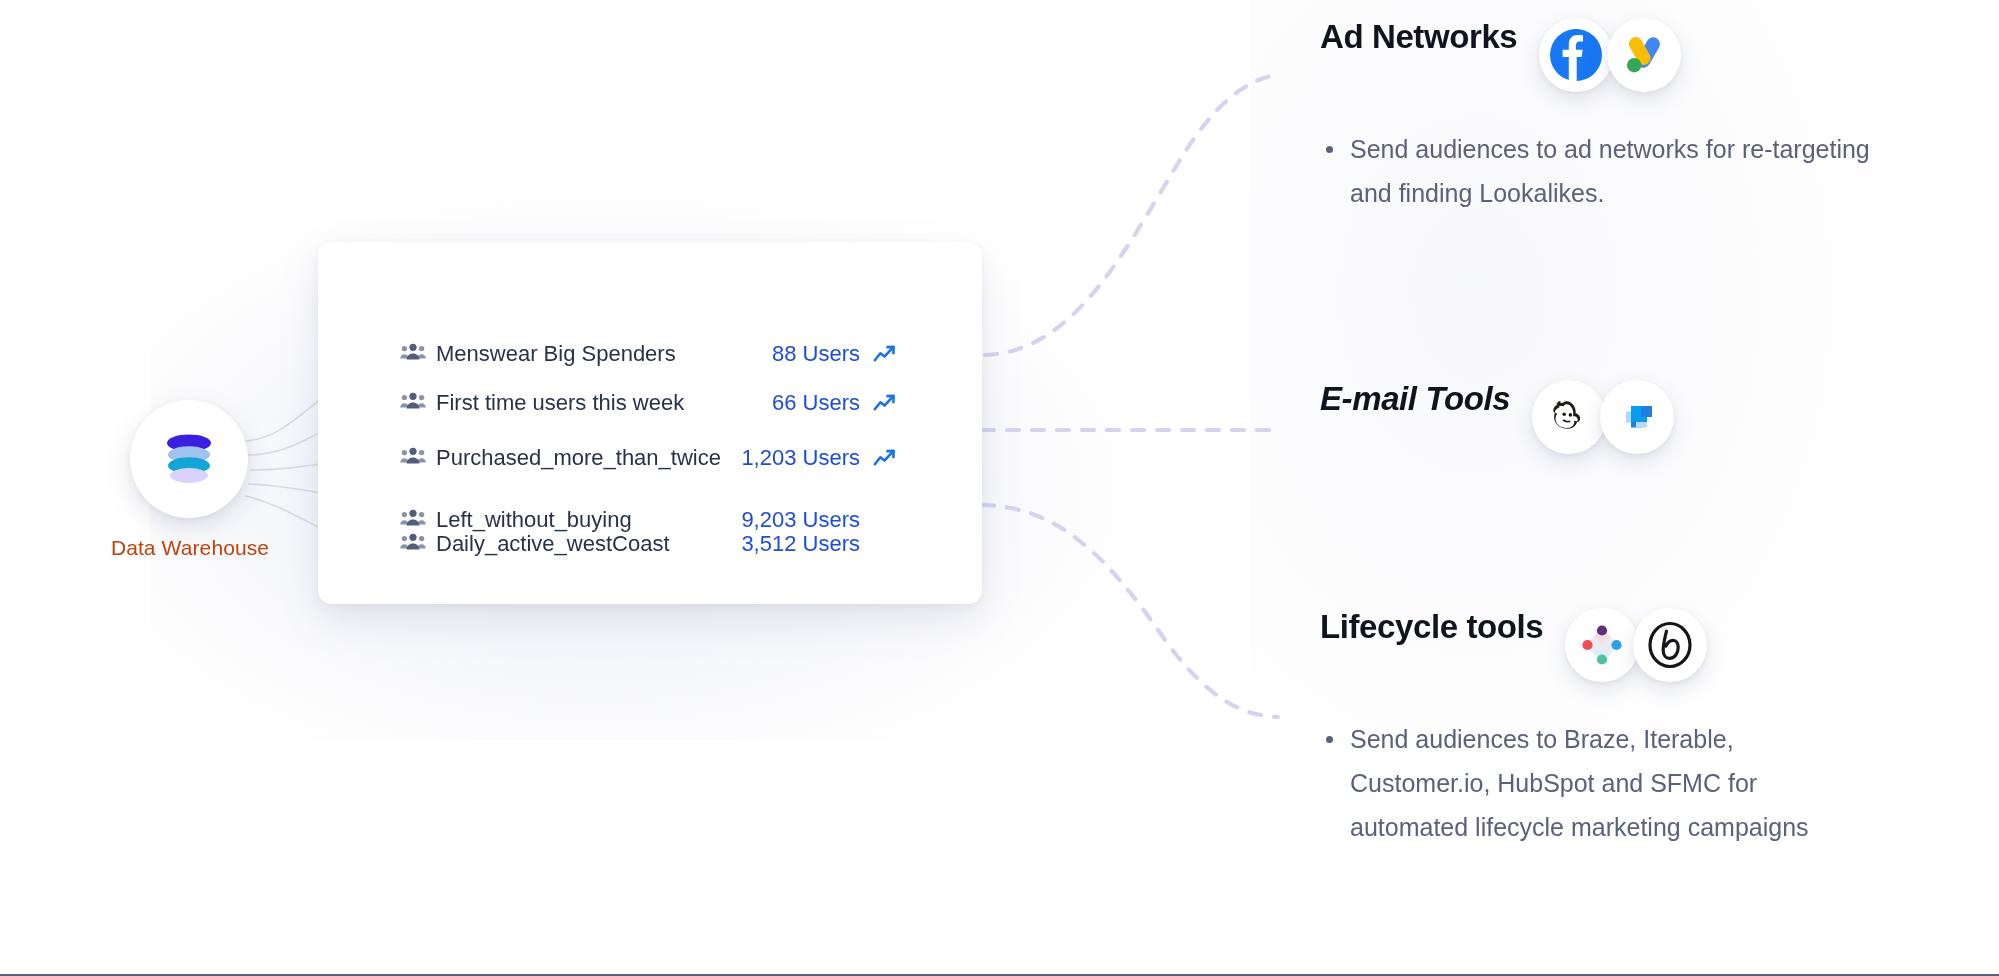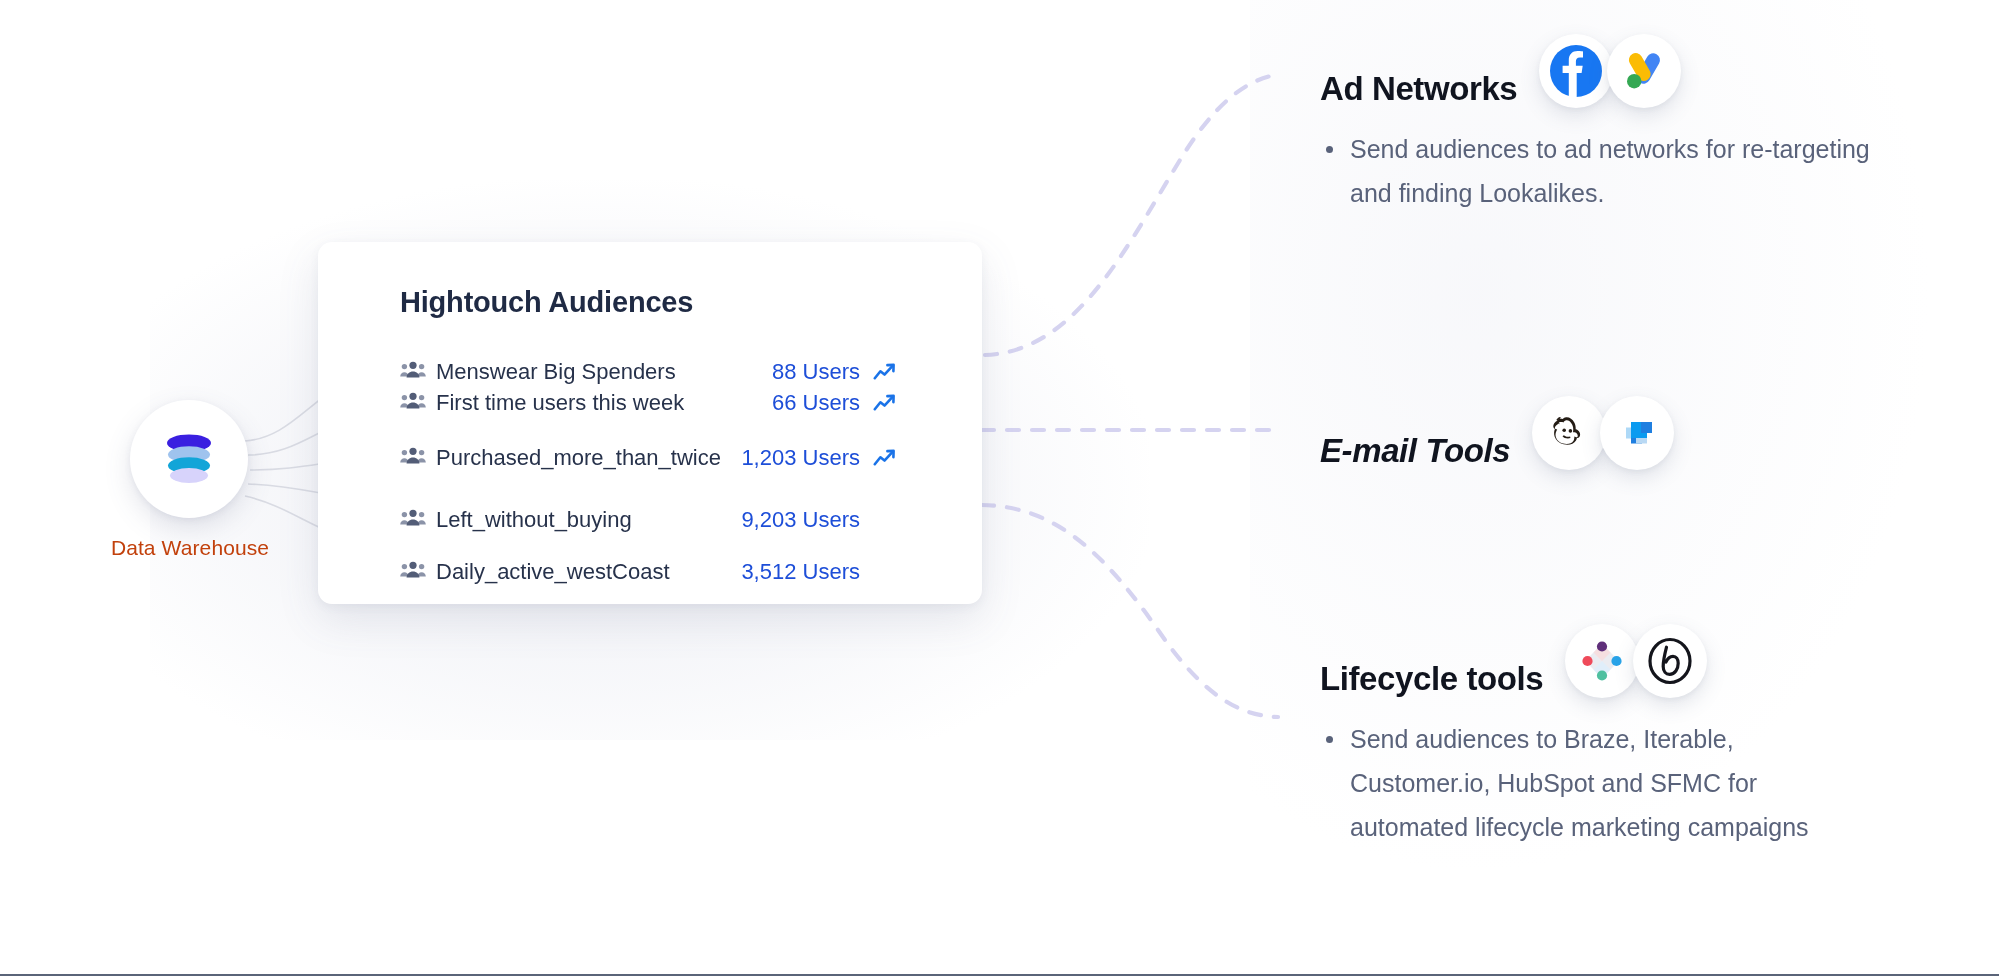--- a/index.html
+++ b/index.html
@@ -131,21 +131,21 @@
     display: flex;
     align-items: center;
     justify-content: center;
   }
   .aud-row .trend.empty svg { visibility: hidden; }
 
   
   .section { position: absolute; left: 1320px; width: 640px; }
   .sec-head {
     display: flex;
-    align-items: flex-end;
+    align-items: flex-start;
     gap: 0px;
     height: 90px;
   }
   .sec-title {
     font-size: 33px;
     font-weight: bold;
     color: #10141f;
     letter-spacing: -.4px;
     white-space: nowrap;
   }
@@ -230,24 +230,23 @@
     <svg width="62" height="62" viewBox="0 0 62 62">
       <ellipse cx="31" cy="15" rx="22" ry="8.6" fill="#3a1fe0"></ellipse>
       <ellipse cx="31" cy="26.5" rx="21" ry="8.2" fill="#9fc3ee"></ellipse>
       <ellipse cx="31" cy="37.5" rx="21" ry="8.2" fill="#12a5d8"></ellipse>
       <ellipse cx="31" cy="47.5" rx="19" ry="7.4" fill="#d7d3fb"></ellipse>
     </svg>
   </div>
   <div id="warehouse-label">Data Warehouse</div>
 
   <div id="audiences-card"></div>
-  <div id="card-title">Hightouch Audiences</div>
 
   <div id="aud-rows">
-      <div class="aud-row" style="top: 350px;">
+      <div class="aud-row" style="top: 332px;">
         <span class="people"><svg width="26" height="18" viewBox="0 0 26 18">
             <circle cx="4.4" cy="5.6" r="2.7" fill="#8b93a8"></circle>
             <path d="M0.2,15.6c0-2.6 1.9-4.4 4.2-4.4s4.2,1.8 4.2,4.4z" fill="#8b93a8"></path>
             <circle cx="21.6" cy="5.6" r="2.7" fill="#8b93a8"></circle>
             <path d="M17.4,15.6c0-2.6 1.9-4.4 4.2-4.4s4.2,1.8 4.2,4.4z" fill="#8b93a8"></path>
             <circle cx="13" cy="4.3" r="3.6" fill="#535d77"></circle>
             <path d="M6.6,16.4c0-3.5 2.8-5.9 6.4-5.9s6.4,2.4 6.4,5.9z" fill="#535d77"></path>
           </svg></span>
         <span class="aud-name">Menswear Big Spenders</span>
         <span class="aud-count">88 Users</span>
@@ -305,21 +304,21 @@
           </svg></span>
         <span class="aud-name">Left_without_buying</span>
         <span class="aud-count">9,203 Users</span>
         <span class="trend empty">
           <svg width="24" height="18" viewBox="0 0 24 18">
             <path d="M1.8,15.2 L7.4,8.3 L11.5,11.6 L19.8,2.6" fill="none" stroke="#1a73e8" stroke-width="2.6" stroke-linecap="round" stroke-linejoin="round"></path>
             <path d="M14.4,2.1 L20.6,1.9 L20.4,8.1" fill="none" stroke="#1a73e8" stroke-width="2.6" stroke-linecap="round" stroke-linejoin="round"></path>
           </svg>
         </span>
       </div>
-      <div class="aud-row" style="top: 550px; justify-content: center;">
+      <div class="aud-row" style="top: 522px; justify-content: center;">
         <span class="people"><svg width="26" height="18" viewBox="0 0 26 18">
             <circle cx="4.4" cy="5.6" r="2.7" fill="#8b93a8"></circle>
             <path d="M0.2,15.6c0-2.6 1.9-4.4 4.2-4.4s4.2,1.8 4.2,4.4z" fill="#8b93a8"></path>
             <circle cx="21.6" cy="5.6" r="2.7" fill="#8b93a8"></circle>
             <path d="M17.4,15.6c0-2.6 1.9-4.4 4.2-4.4s4.2,1.8 4.2,4.4z" fill="#8b93a8"></path>
             <circle cx="13" cy="4.3" r="3.6" fill="#535d77"></circle>
             <path d="M6.6,16.4c0-3.5 2.8-5.9 6.4-5.9s6.4,2.4 6.4,5.9z" fill="#535d77"></path>
           </svg></span>
         <span class="aud-name">Daily_active_westCoast</span>
         <span class="aud-count">3,512 Users</span>

